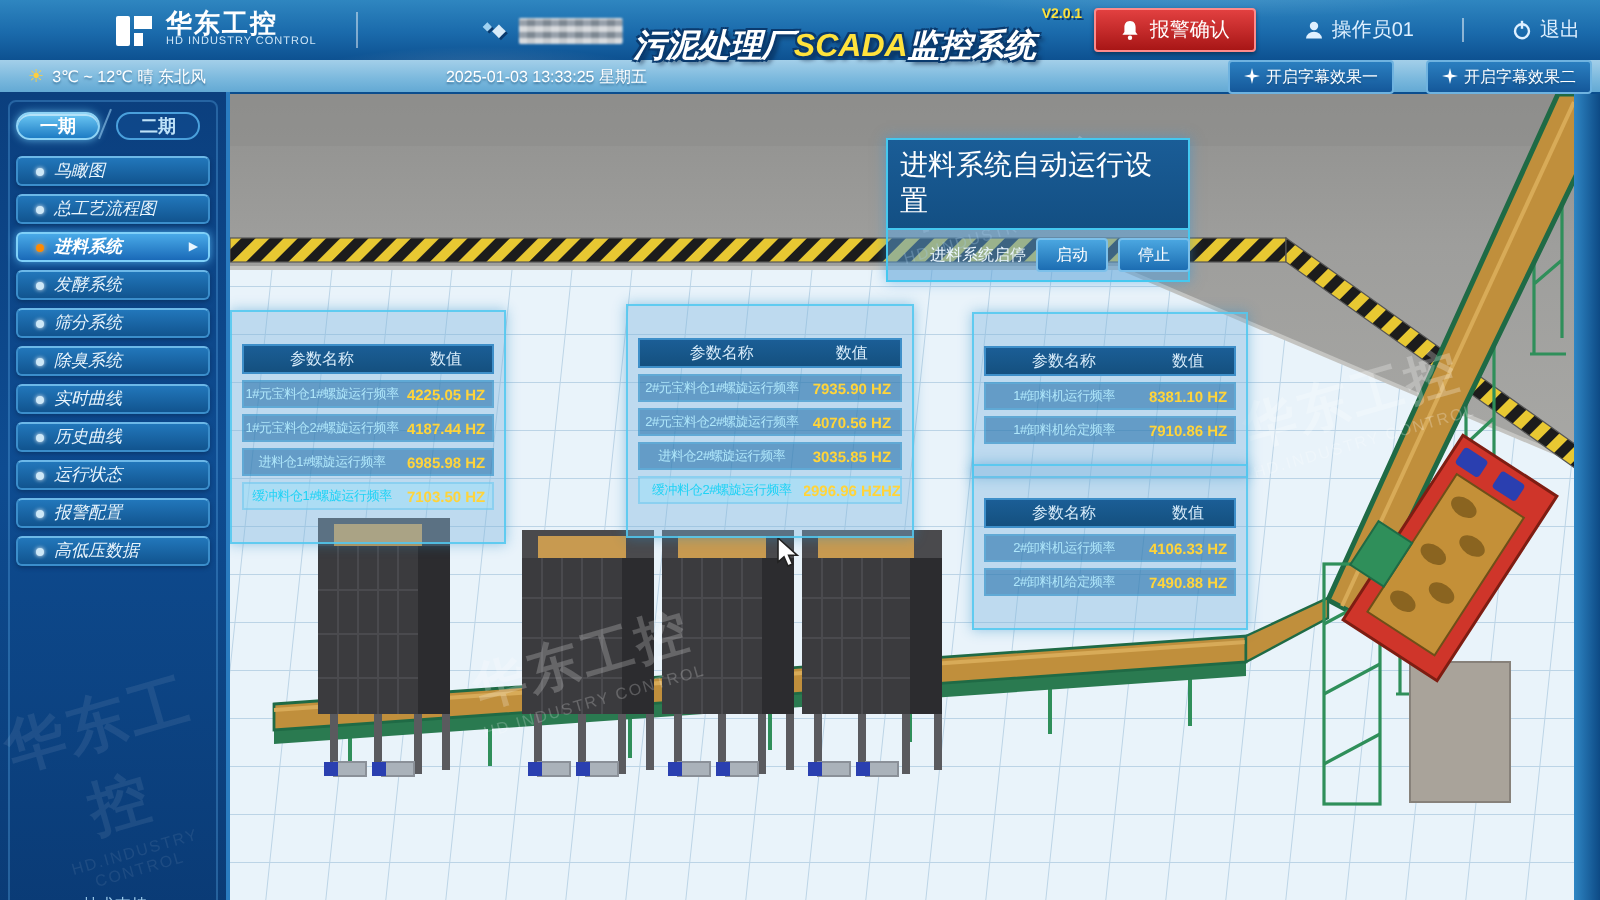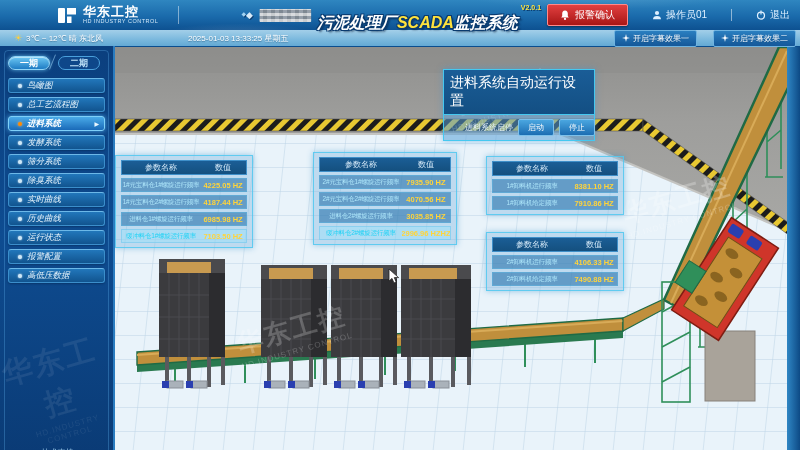--- a/index.html
+++ b/index.html
@@ -37,21 +37,21 @@
   .hbtn { display:flex; align-items:center; gap:4px; color:#dff0ff; font-size:10px; cursor:pointer; }
   .vdiv { width:1px; height:12px; background:rgba(255,255,255,.5); }
 
   
   .statusbar { position:absolute; left:0; top:30px; width:800px; height:16px;
     background:linear-gradient(180deg,#a3cfe9 0%,#7ab8dd 60%,#63a9d4 100%);
     display:flex; align-items:center; font-size:8px; color:#fff; z-index:29;
     text-shadow:0 1px 1px rgba(20,70,110,.5); }
   .weather { display:flex; align-items:center; gap:4px; margin-left:14px; }
   .sun { color:#ffcf3d; font-size:9px; text-shadow:none; }
-  .datetime { margin-left:85px; }
+  .datetime { margin-left:120px; }
   .sub-buttons { margin-left:auto; display:flex; gap:16px; margin-right:4px; }
   .sub-btn { display:flex; align-items:center; gap:3px; background:linear-gradient(180deg,#2b7fc0,#14589a);
     border:1px solid #6fb3e0; color:#fff; font-size:8px; padding:2px 7px; border-radius:2px; cursor:pointer; }
 
   
   .sidebar { position:absolute; left:0; top:46px; width:115px; height:420px;
     background:linear-gradient(180deg,#0b3f7e,#0e4c91 45%,#0a3a74);
     border-right:2px solid #2a7cc0; z-index:20; padding:6px 0 0 0; }
   .sidebar-inner { position:absolute; left:4px; top:4px; right:4px; bottom:4px;
     border:1px solid rgba(90,170,230,.35); border-radius:4px; pointer-events:none; }
@@ -97,21 +97,21 @@
   .ctrl-panel { position:absolute; left:328px; top:22px; width:152px; z-index:10;
     border:1px solid #45c8f0; background:rgba(90,160,215,.55); box-shadow:0 0 6px rgba(50,150,220,.5); }
   .ctrl-title { background:linear-gradient(180deg,#1a5d97,#134f83); color:#fff; font-size:14px;
     padding:4px 6px; border-bottom:1px solid #45c8f0; }
   .ctrl-row { display:flex; align-items:center; gap:5px; padding:4px 21px; }
   .ctrl-label { color:#eaf6ff; font-size:8px; white-space:nowrap; }
   .ctrl-btn { background:linear-gradient(180deg,#4aa6e0,#1c6db2); border:1px solid #7cc0ea; border-radius:2px;
     color:#fff; font-size:8px; padding:2px 9px; cursor:pointer; white-space:nowrap; }
 
   .data-panel { position:absolute; z-index:10; border:1px solid rgba(80,200,240,.85);
-    background:rgba(120,180,220,.38); padding:4px 5px; box-shadow:0 0 6px rgba(40,140,200,.45); }
+    background:rgba(120,180,220,.38); padding:16px 5px; box-shadow:0 0 6px rgba(40,140,200,.45); }
   .panel-a { left:0px;   top:108px; width:138px; }
   .panel-b { left:198px; top:105px; width:144px; }
   .panel-c { left:371px; top:109px; width:138px; }
   .panel-d { left:371px; top:185px; width:138px; }
   .pheader { display:flex; height:15px; background:linear-gradient(180deg,#1b5e96,#14507f);
     border:1px solid #3e8fc9; }
   .pheader .ph { color:#d8ecfa; font-size:8px; display:flex; align-items:center; justify-content:center; }
   .ph.name, .pc.name { flex:1.7; }
   .ph.value, .pc.value { flex:1; }
   .prow { display:flex; height:14px; margin-top:3px; background:rgba(25,105,165,.55);

